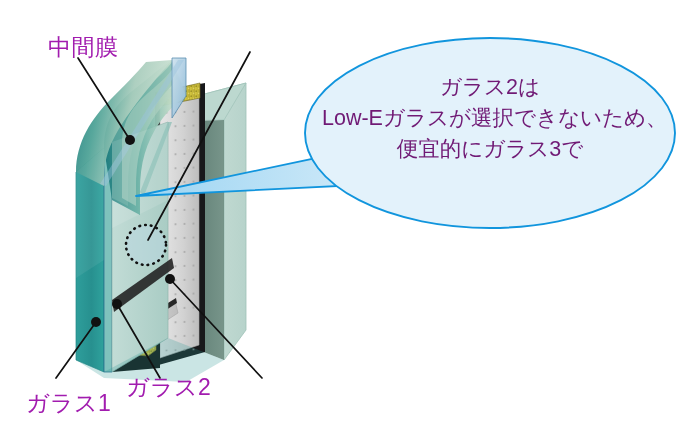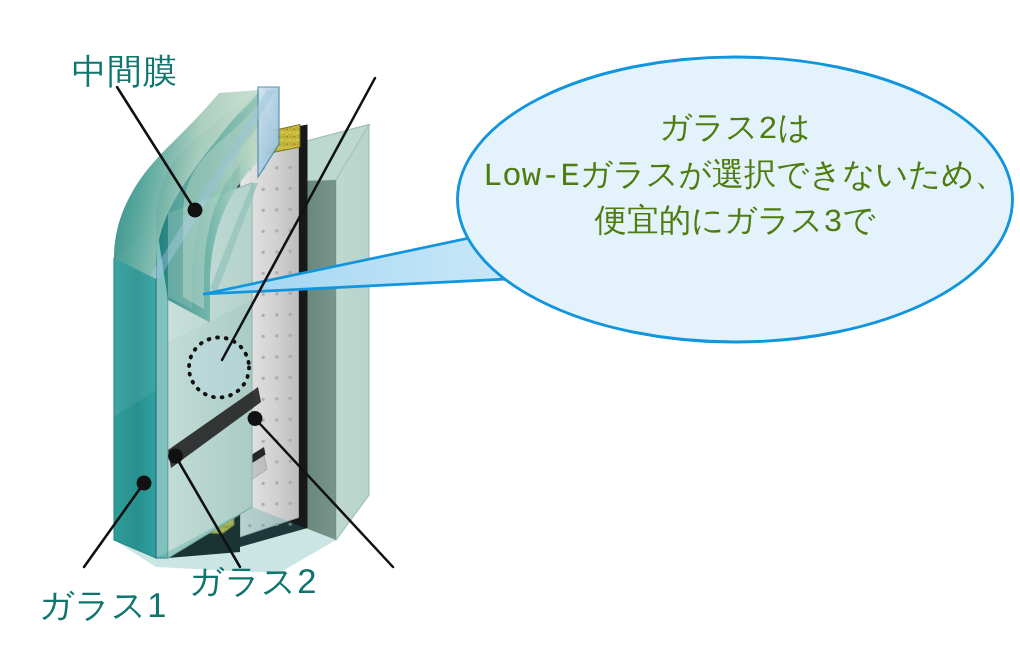--- a/index.html
+++ b/index.html
@@ -24,37 +24,37 @@
   svg.scene {
     position: absolute;
     left: 0; top: 0;
     width: 680px;
     height: 445px;
     display: block;
   }
   .lbl {
     position: absolute;
     font-family: "Liberation Sans", "DejaVu Sans", sans-serif;
-    color: #0f766e;
+    color: #a21caf;
     white-space: nowrap;
     line-height: 1;
     font-weight: 500;
   }
   .lbl-top   { font-size: 23px; letter-spacing: 0.5px; }
   .lbl-bot   { font-size: 23px; letter-spacing: 0.5px; }
   .bubble-text {
     position: absolute;
     left: 322px;
     top: 72px;
     width: 336px;
     text-align: center;
-    font-family: Liberation Mono, monospace;
+    font-family: Liberation Sans, sans-serif;
     font-size: 21.5px;
     line-height: 31px;
-    color: #4d7c0f;
+    color: #701a75;
     white-space: nowrap;
     font-weight: 500;
   }
   .bubble-text div { white-space: nowrap; }
 </style>
 </head>
 <body>
 
 <div id="stage">
 

